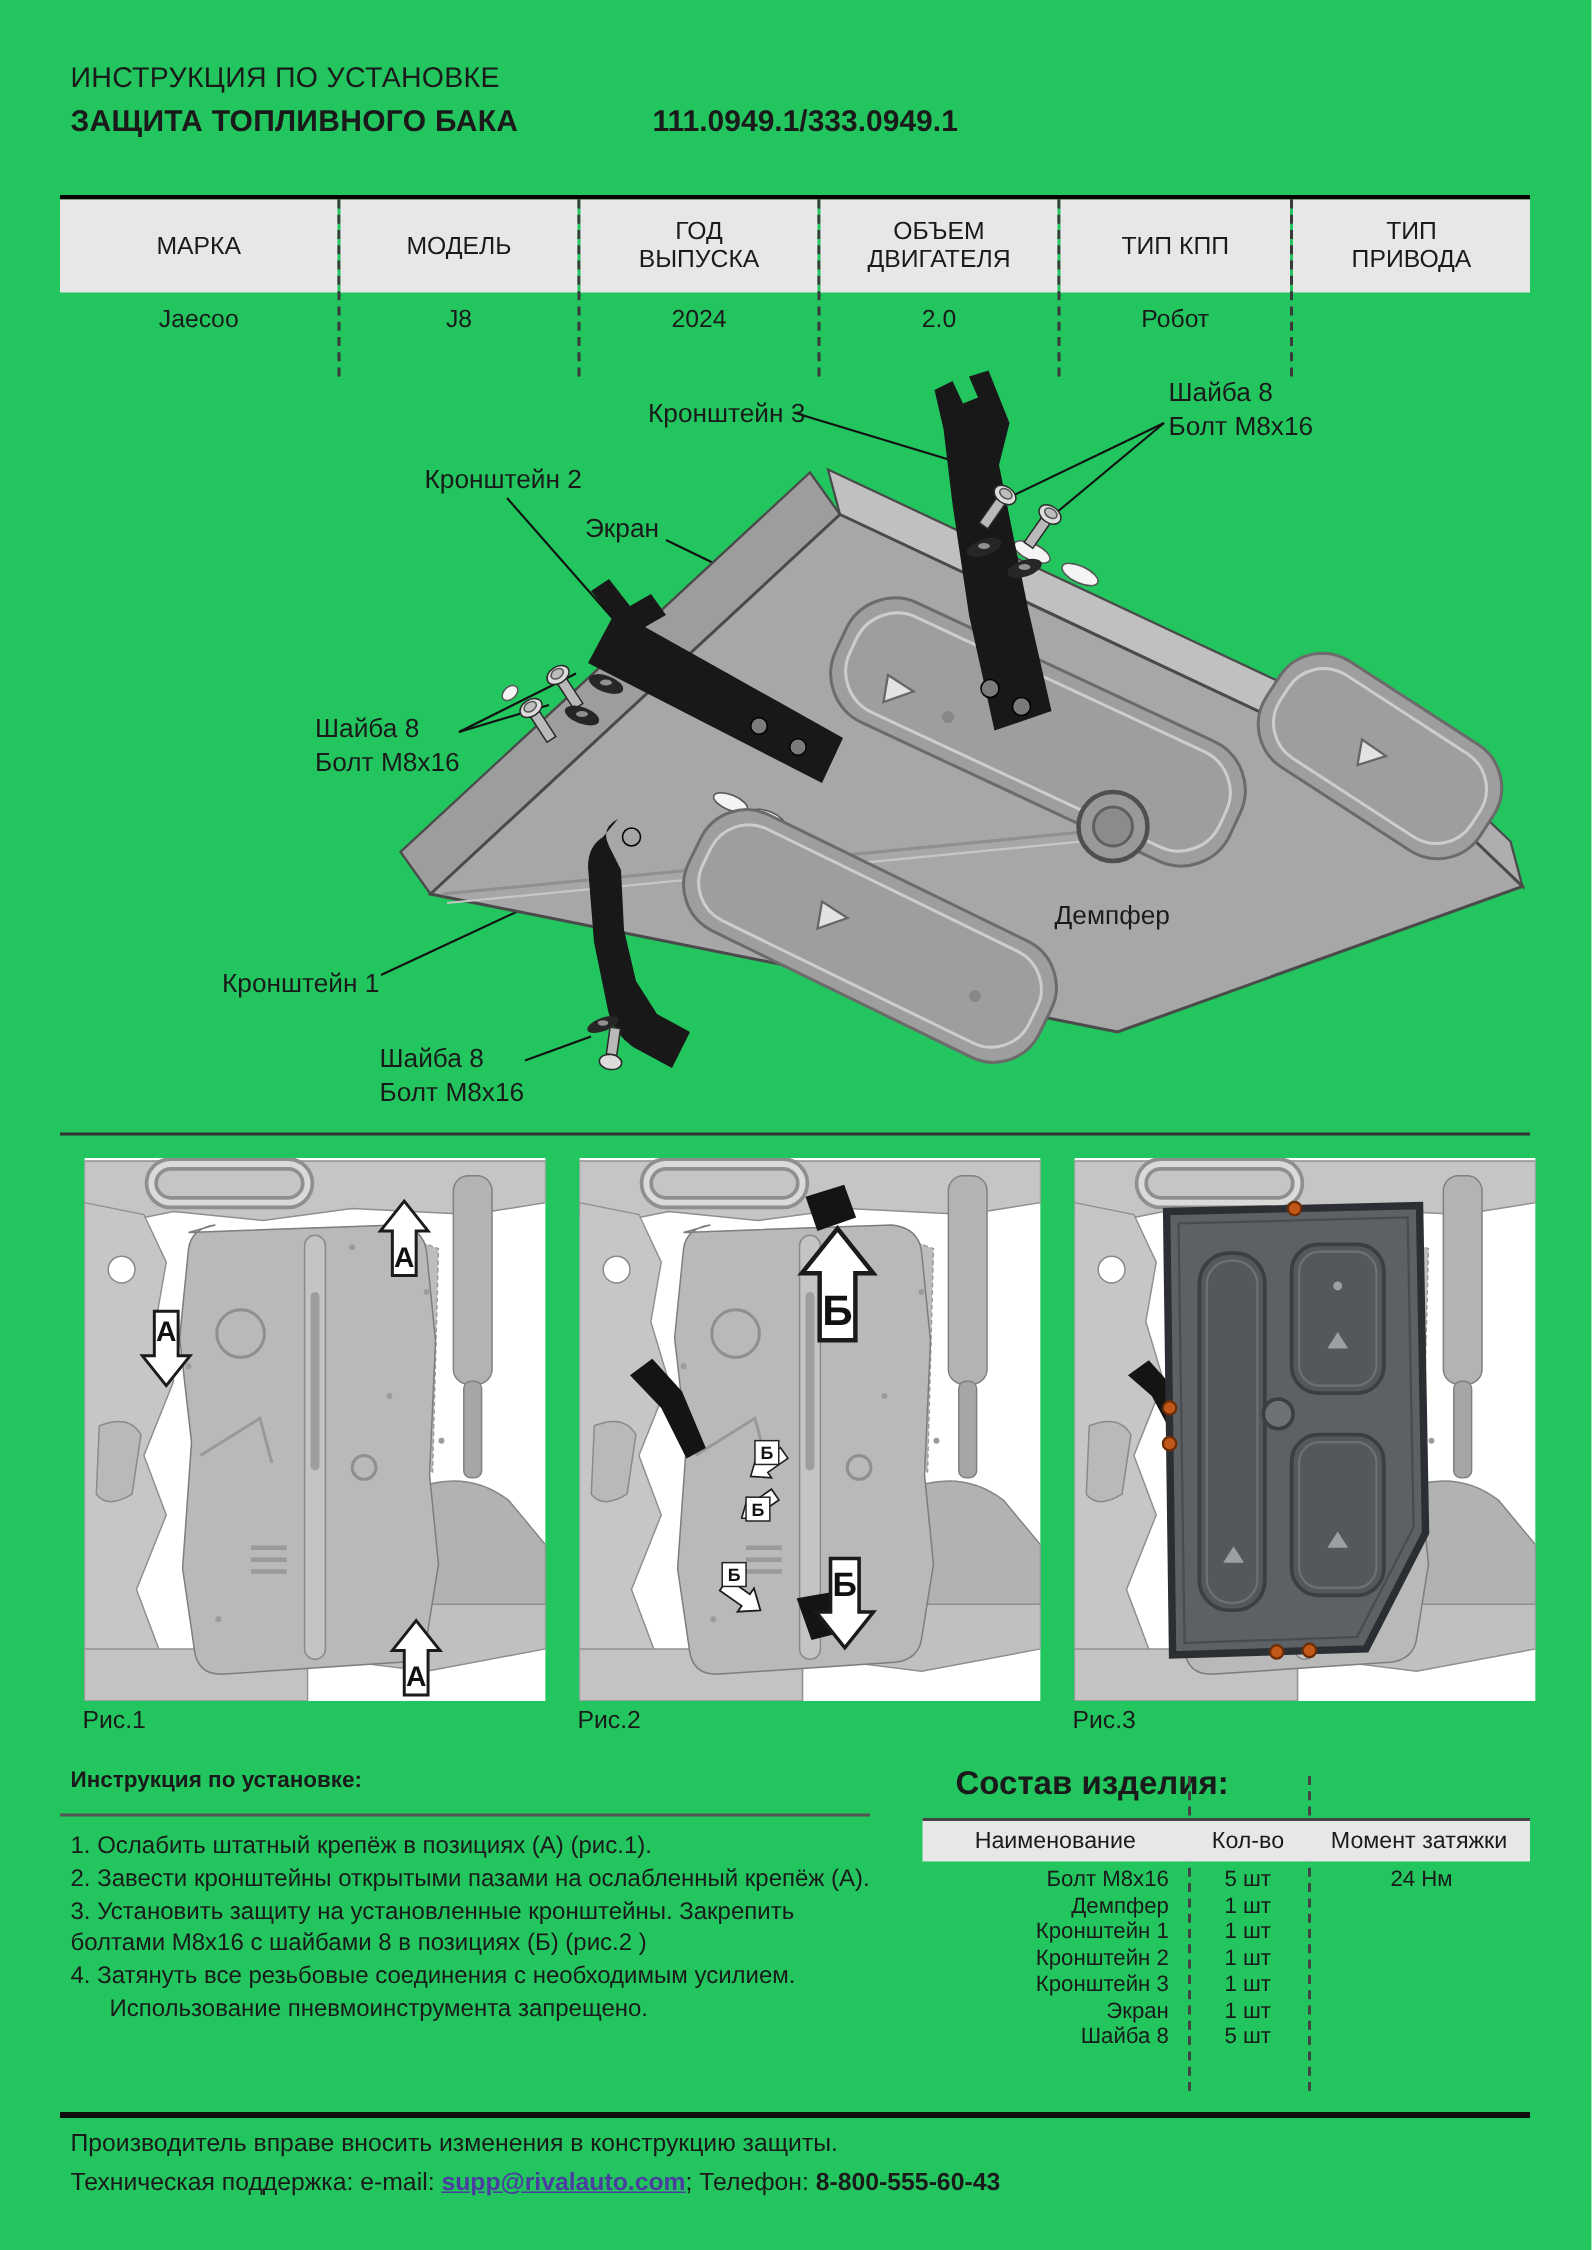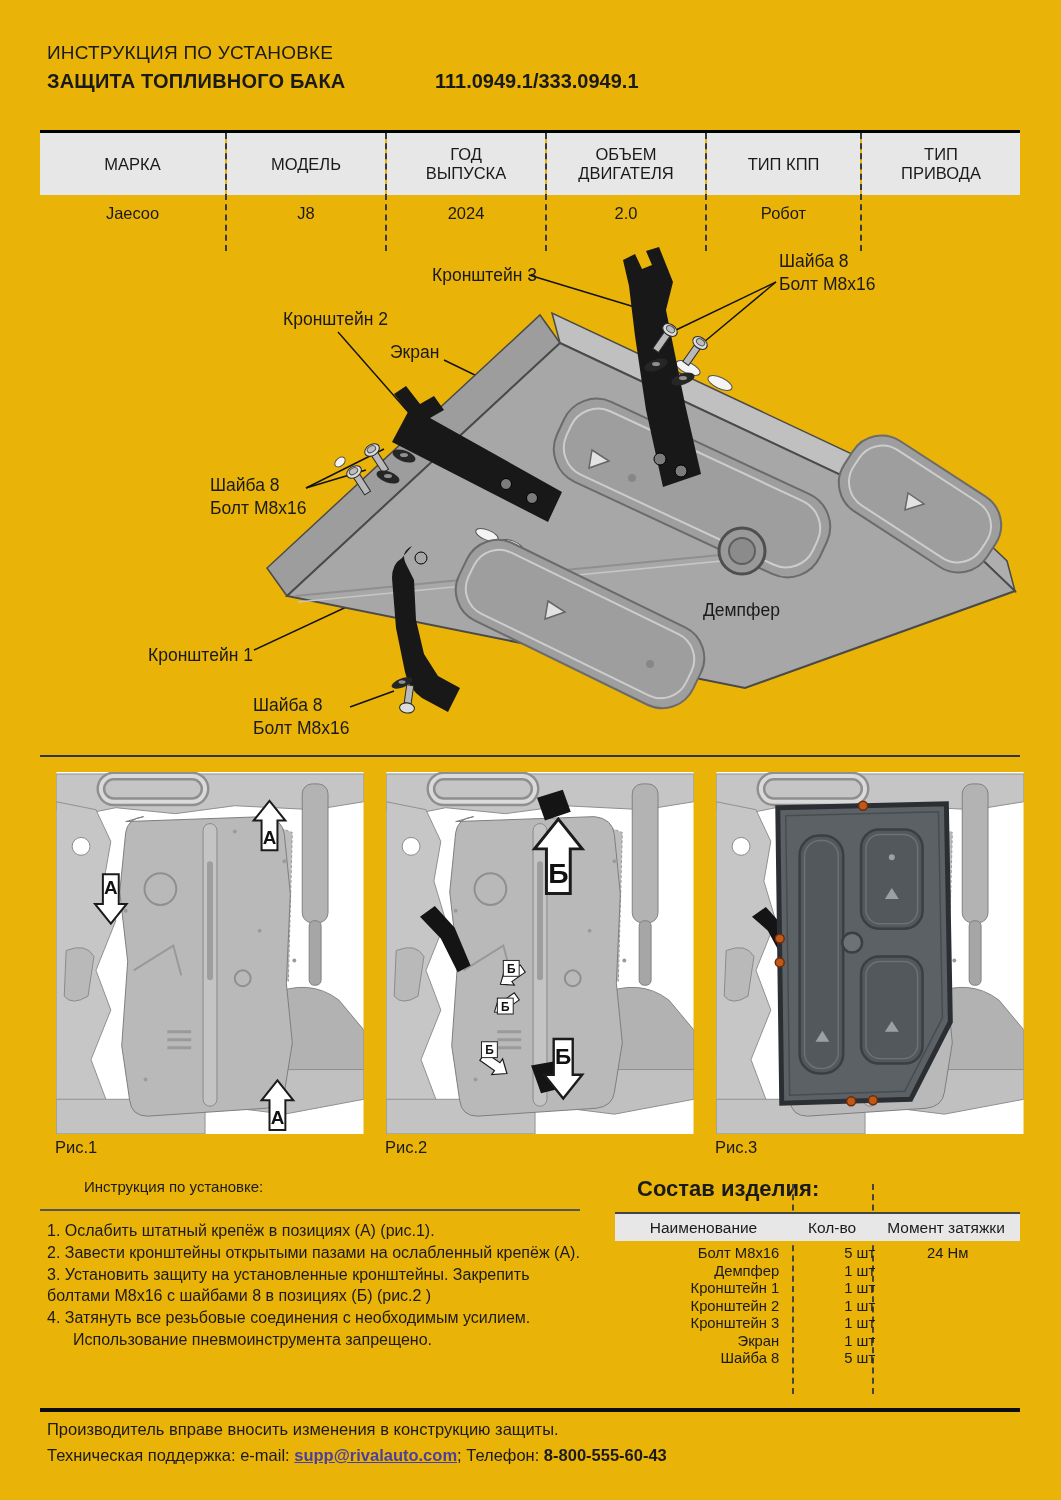--- a/index.html
+++ b/index.html
@@ -1,16 +1,16 @@
 <!DOCTYPE html>
 <html><head>
 <meta charset="utf-8">
 <style>
   html,body{margin:0;padding:0;background:#ffffff;}
-  .page{position:relative;width:1061px;height:1500px;background:#eab308;overflow:hidden;
+  .page{position:relative;width:1061px;height:1500px;background:#22c55e;overflow:hidden;
         font-family:"Liberation Sans",sans-serif;color:#1a1a1a;}
   .abs{position:absolute;}
   
   .doc-sub{font-size:19px;letter-spacing:.2px;}
   .doc-title{font-size:20px;font-weight:bold;letter-spacing:.2px;text-align:right;}
   .doc-part{font-size:20px;font-weight:bold;}
   
   .spec{left:40px;top:130px;width:980px;border-top:3px solid #000;display:flex;}
   .spec-col{position:relative;height:118px;box-sizing:border-box;}
   .spec-col + .spec-col{border-left:2px dashed #3a3a3a;}
@@ -19,37 +19,37 @@
   .spec-v{height:56px;display:flex;justify-content:center;padding-top:9px;font-size:16.5px;box-sizing:border-box;}
   
   .diagram{left:40px;top:246px;width:980px;height:512px;}
   .dlab{position:absolute;font-size:17.5px;line-height:23px;white-space:nowrap;}
   
   .fig{top:772px;width:310px;height:362px;}
   .figcap{top:1138px;width:310px;text-align:left;font-size:16.5px;}
   
   .hline{background:#333;}
   
-  .instr-h{left:47px;top:1178px;font-size:15px;font-weight:normal;margin-left:37px;}
+  .instr-h{left:47px;top:1178px;font-size:15px;font-weight:bold;}
   .instr-rule{left:40px;top:1209px;width:540px;height:2px;background:#555;}
   .instr-list{left:47px;top:1220px;width:545px;font-size:16px;line-height:21px;}
   .instr-list div{margin-bottom:1px;}
   .instr-cont{padding-left:26px;}
   
   .parts-h{left:637px;top:1176px;font-size:22px;font-weight:bold;}
   .pdash{width:0;border-left:2px dashed #444;}
   .parts-head{left:615px;top:1212px;width:405px;height:27px;background:#e7e7e7;
               border-top:2.5px solid #444;display:flex;align-items:center;font-size:15.5px;}
   .ph-name{width:177px;text-align:center;}
   .ph-qty{width:80px;text-align:center;}
   .ph-tq{width:148px;text-align:center;}
   .parts-rows{left:615px;top:1245px;width:405px;font-size:14.8px;line-height:17.5px;}
   .prow{display:flex;}
   .pr-name{width:168px;text-align:right;padding-right:9px;}
-  .pr-qty{width:89px;text-align:right;}
+  .pr-qty{width:89px;text-align:center;}
   .pr-tq{width:148px;text-align:center;}
   
   .foot-rule{left:40px;top:1408px;width:980px;height:3.5px;background:#0d0d0d;}
   .foot1{left:47px;top:1420px;font-size:16.5px;}
   .foot2{left:47px;top:1446px;font-size:16.5px;}
   .email-link{color:#4a3f9f;font-weight:bold;text-decoration:underline;cursor:pointer;}
   .phone{font-weight:bold;}
   .at{font-family:"Liberation Sans",sans-serif;font-weight:bold;font-size:19px;text-anchor:middle;fill:#111;}
   .af{font-family:"Liberation Sans",sans-serif;font-weight:bold;font-size:12px;text-anchor:middle;fill:#111;}
 </style>

